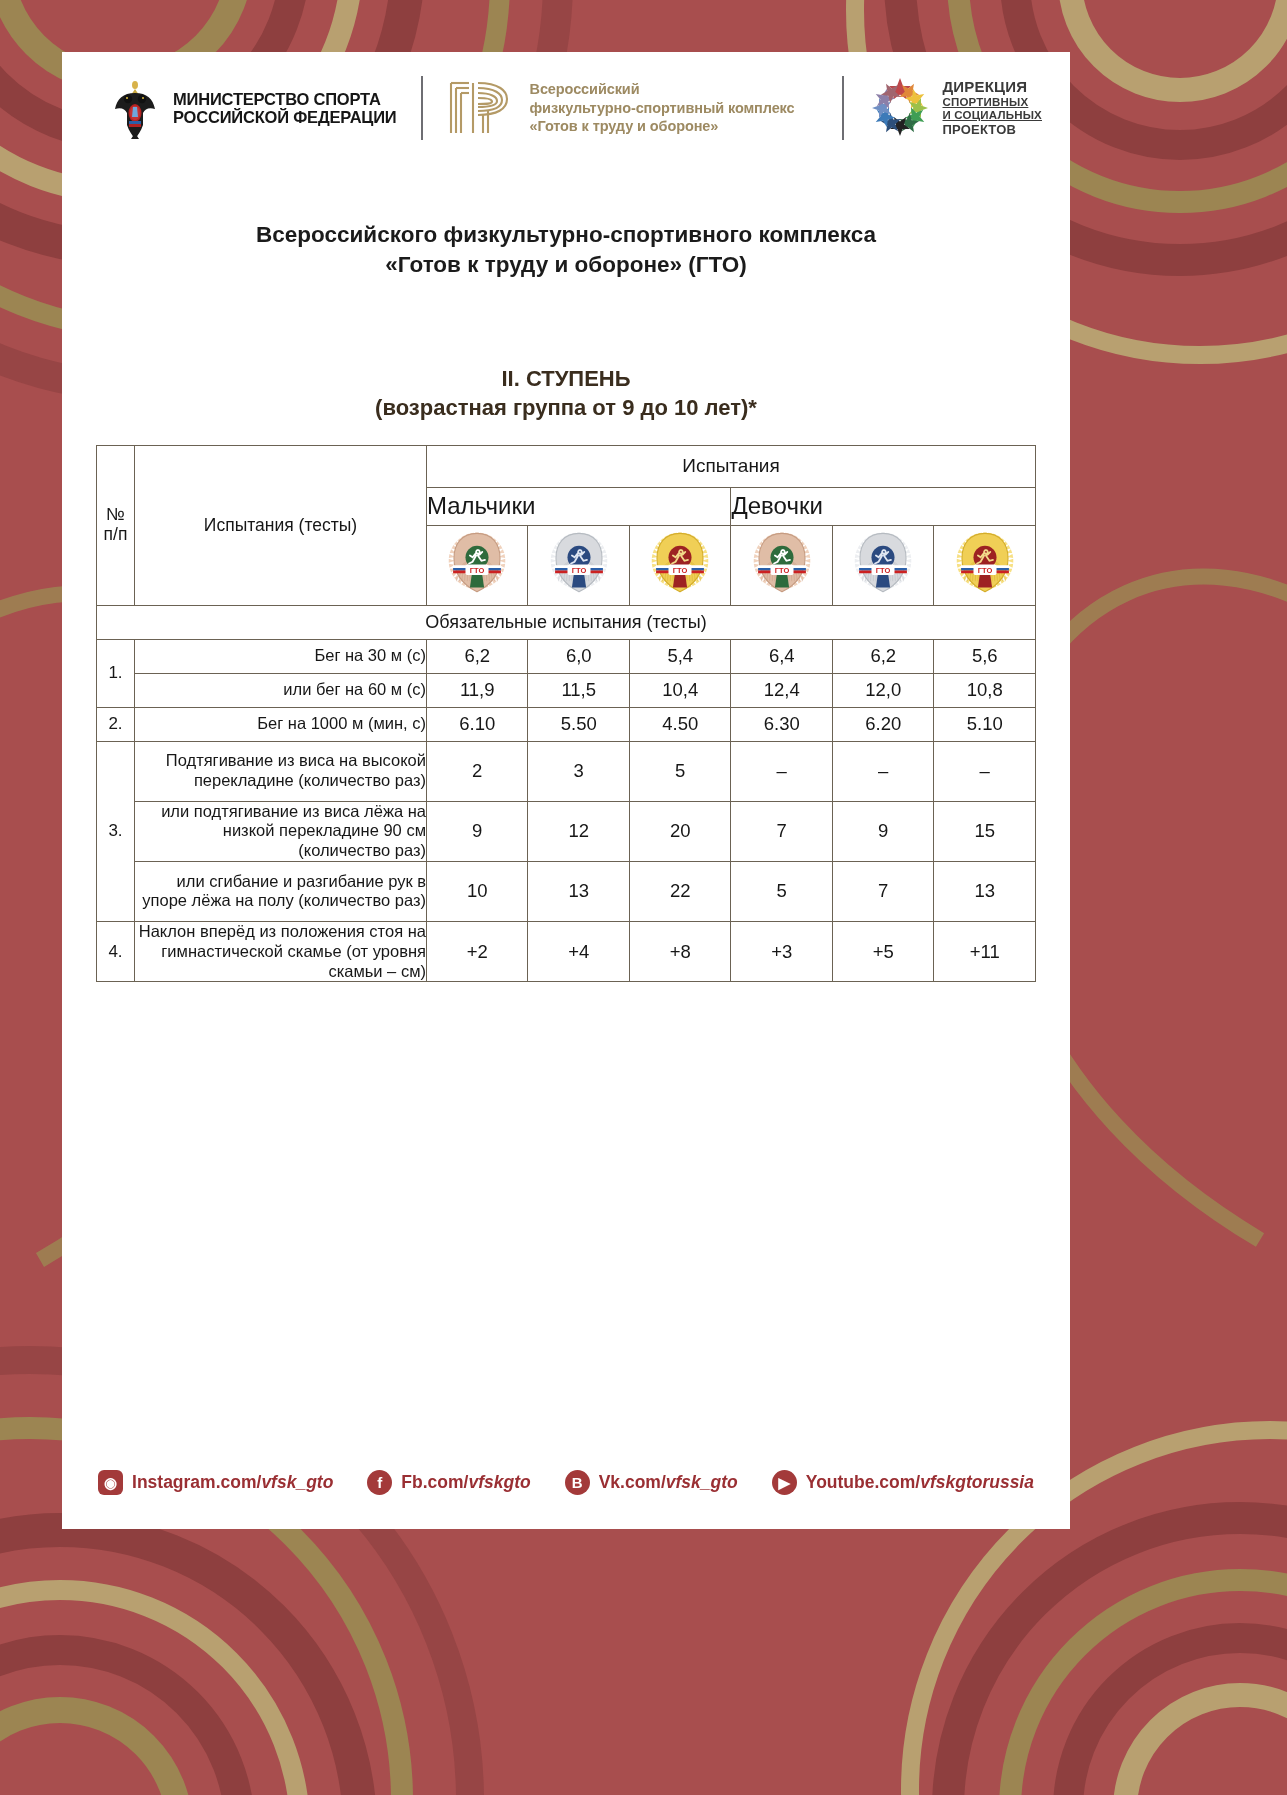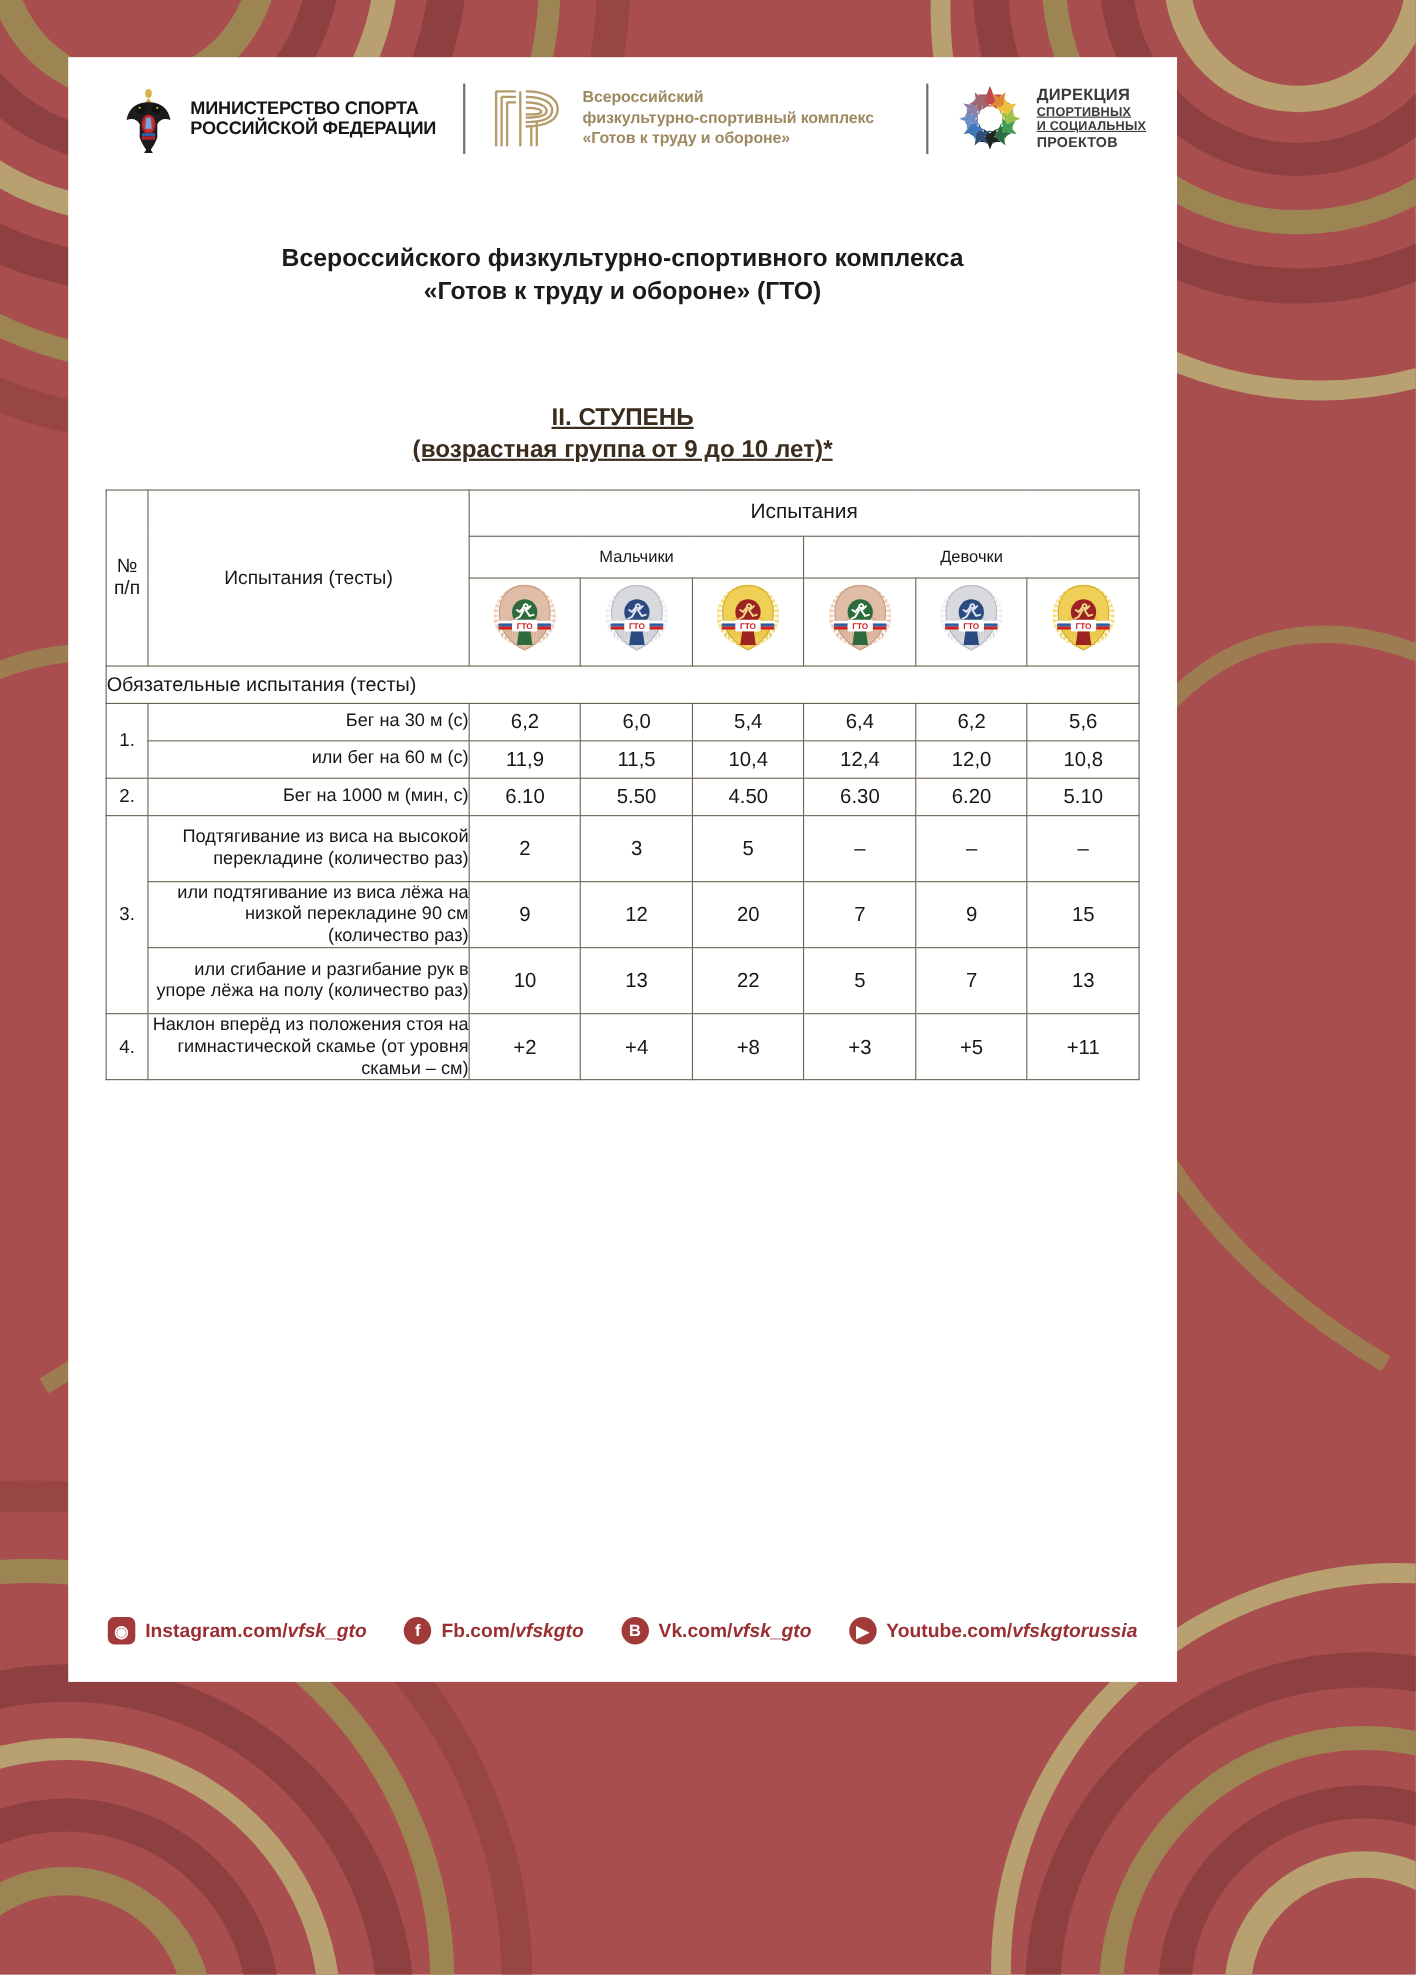--- a/index.html
+++ b/index.html
@@ -77,48 +77,47 @@
     line-height: 1.32;
     color: #1b1b1b;
   }
   .stage-title {
     margin-top: 86px;
     text-align: center;
     font-weight: bold;
     font-size: 22px;
     line-height: 1.3;
     color: #3a2d1e;
-    text-decoration: underline;
   }
 
   
   table.norm {
     margin: 22px auto 0 auto;
     width: 940px;
     border-collapse: collapse;
     table-layout: fixed;
   }
   table.norm td, table.norm th {
     border: 1.6px solid #6b6253;
     padding: 0;
     font-weight: normal;
     color: #171717;
     background: #fff;
   }
   .c-num   { width: 38px;  }
   .c-test  { width: 292px; }
   .c-val   { width: 101.5px; }
   .th-norm   { font-size: 19px; font-weight: bold; height: 42px; text-align: center; }
-  .th-sex    { font-size: 15px; font-weight: bold; height: 38px; text-align: center; }
+  .th-sex    { font-size: 24px; font-weight: bold; height: 38px; text-align: left; }
   .th-np     { font-size: 17.5px; font-weight: bold; text-align: center; line-height: 1.12; }
   .th-tests  { font-size: 17.5px; font-weight: bold; text-align: center; }
   .badge-cell{ height: 80px; text-align: center; vertical-align: middle; }
 
   .band-row td {
-    text-align: left;
+    text-align: center;
     font-weight: bold;
     font-size: 18px;
     height: 34px;
   }
 
   td.rownum { text-align: center; font-size: 17px; vertical-align: middle; }
   td.testname {
     font-size: 16.5px;
     padding: 5px 4px 5px 8px;
     line-height: 1.2;

